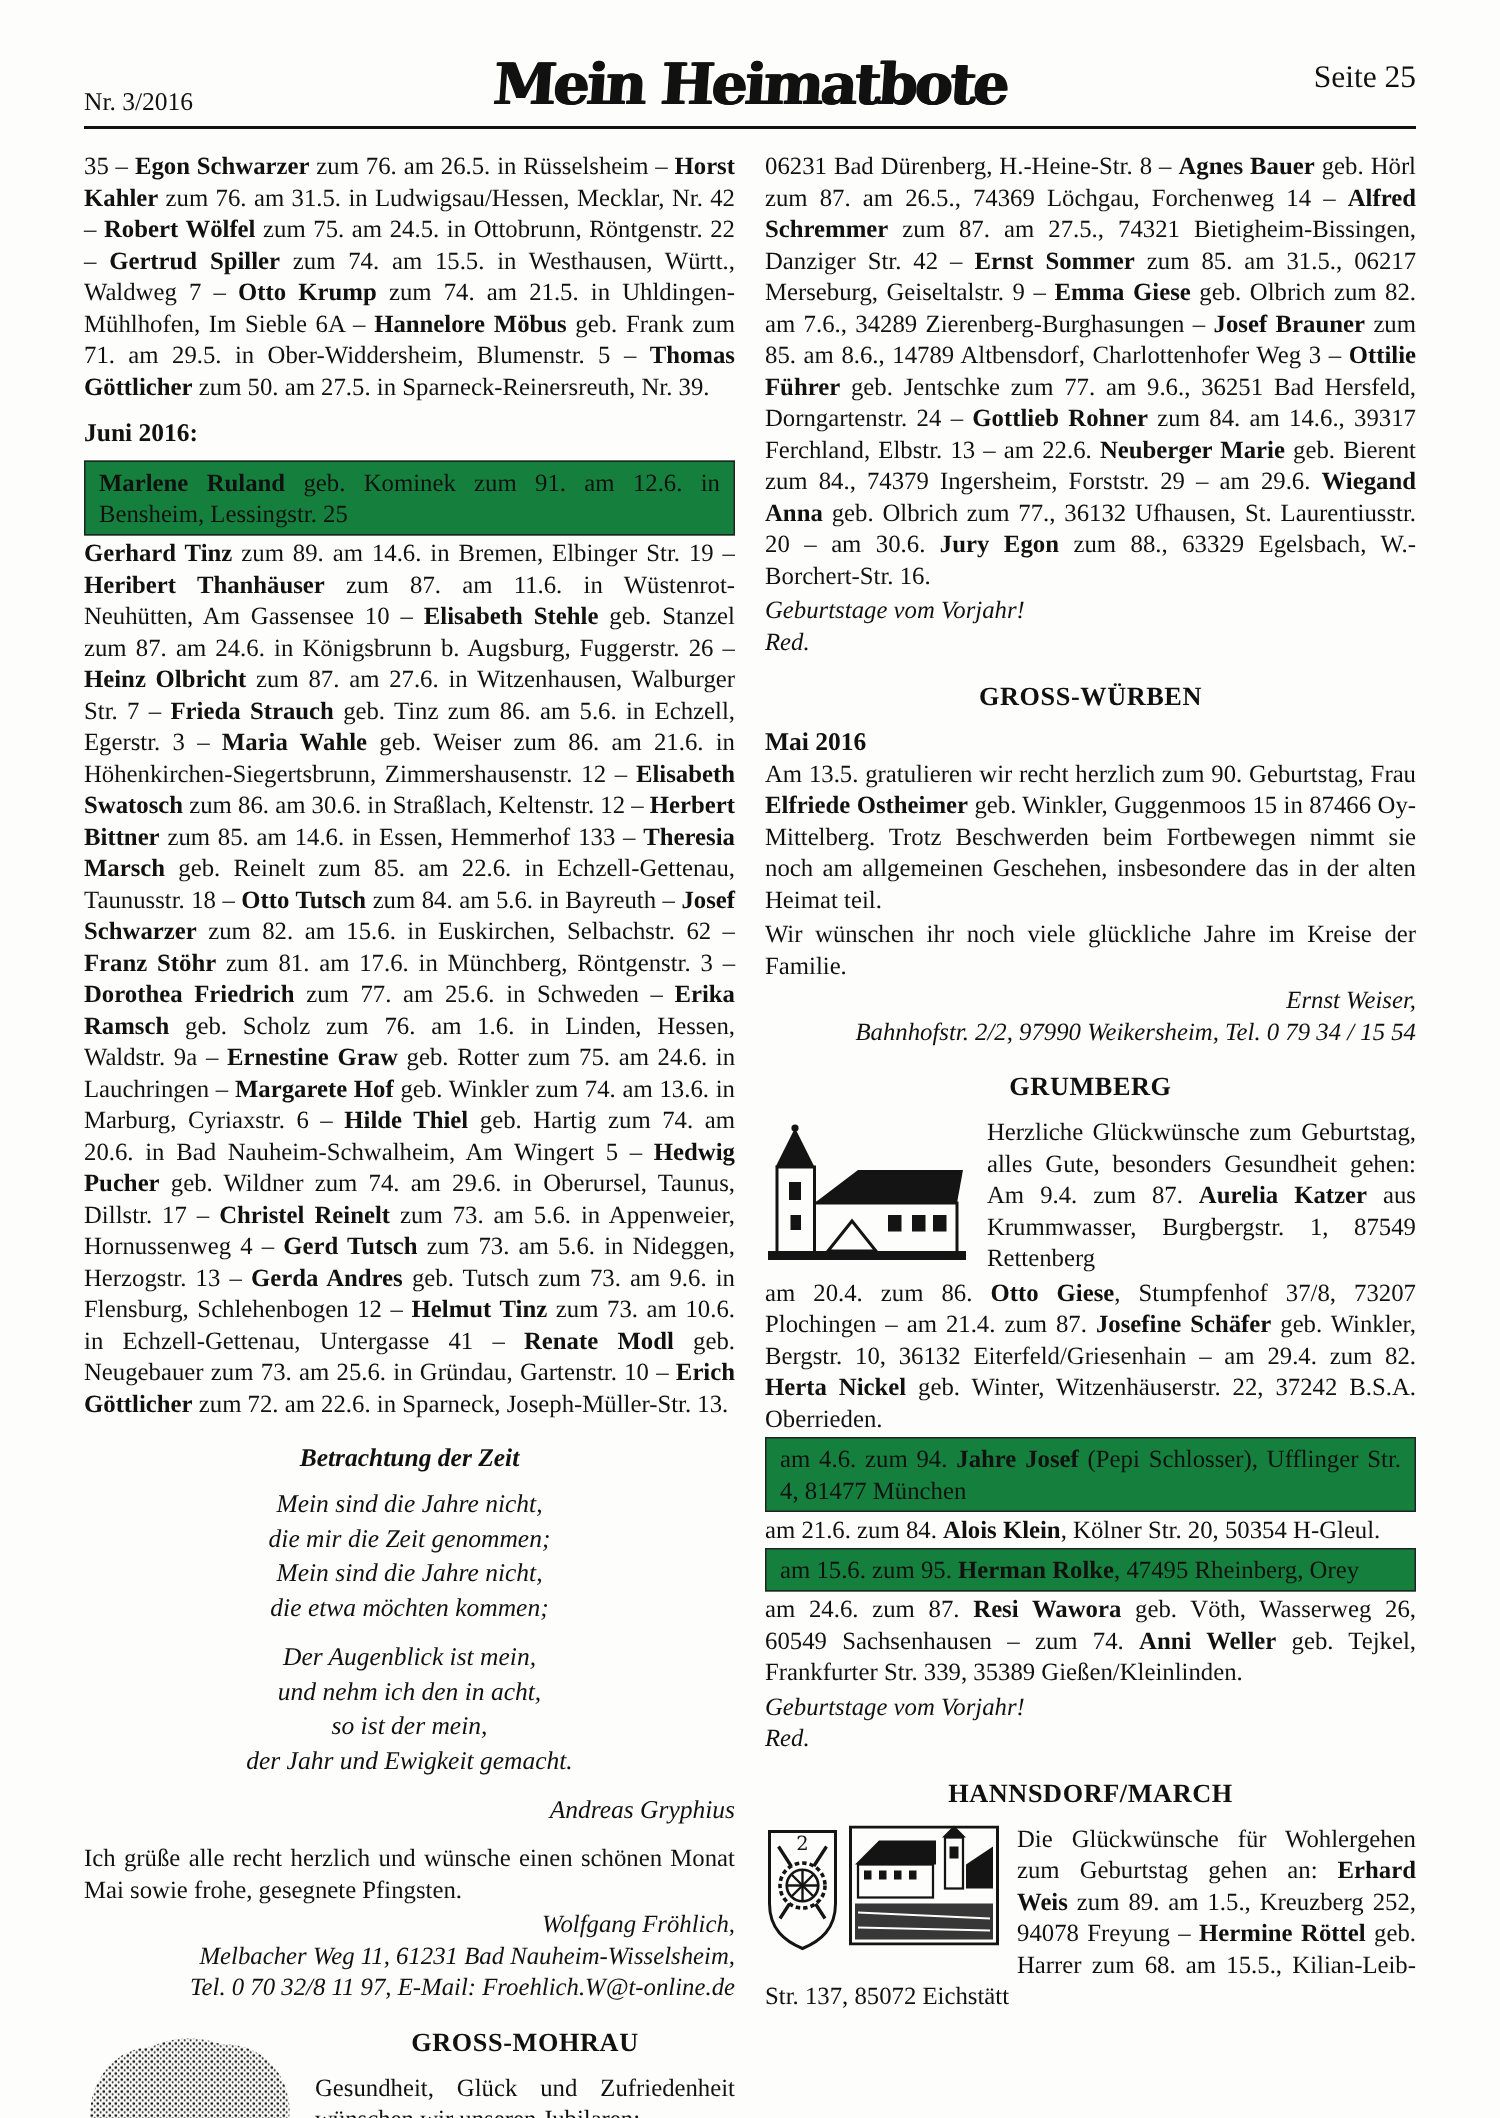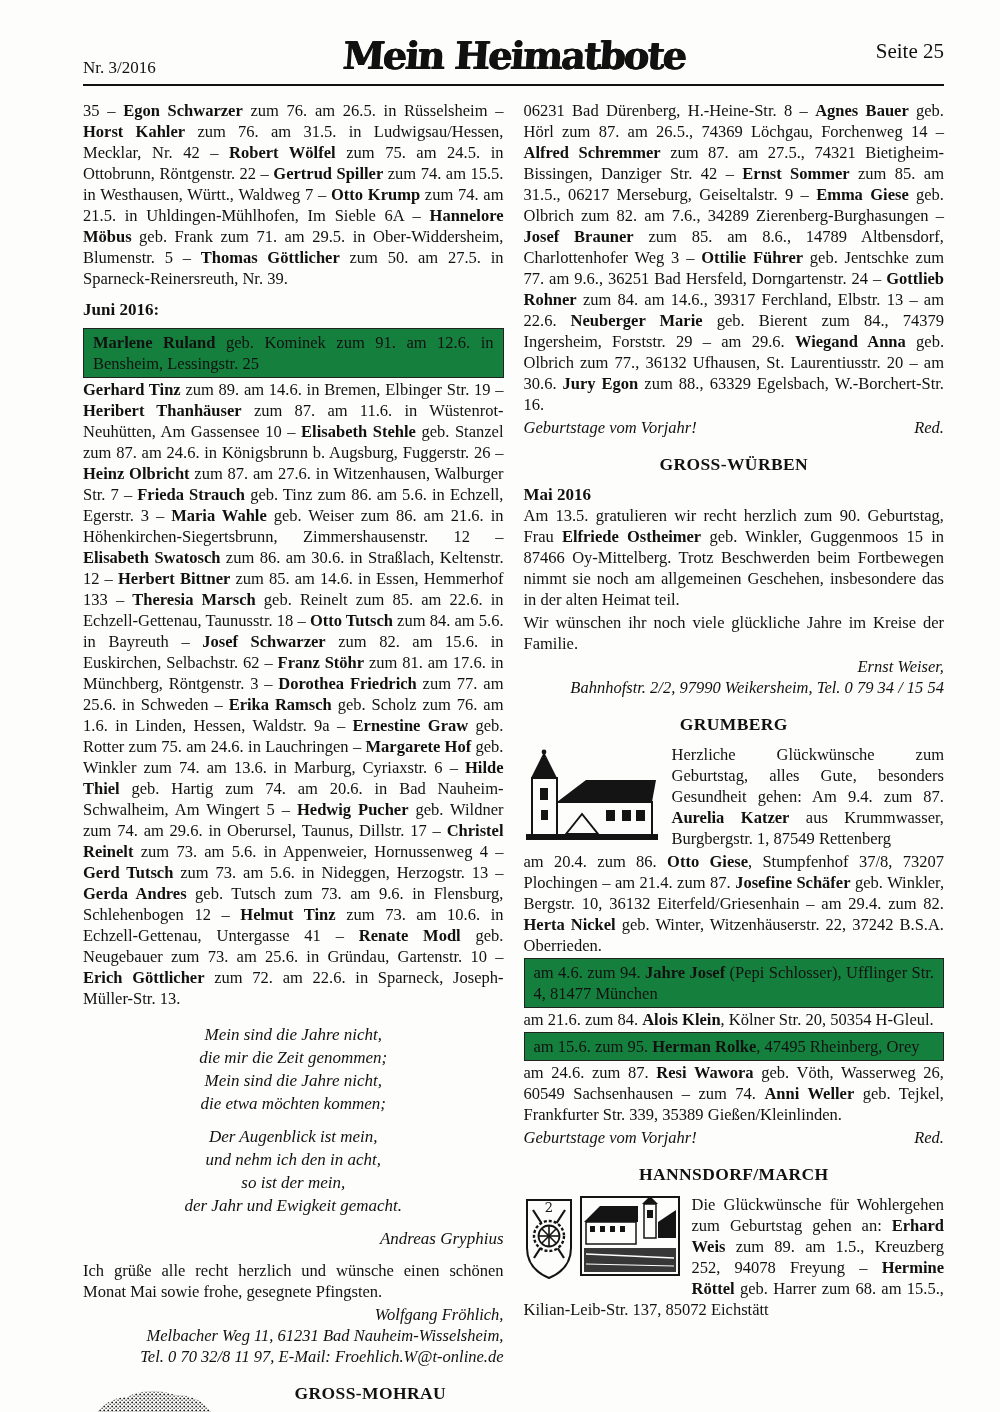--- a/index.html
+++ b/index.html
@@ -1,38 +1,38 @@
 <!DOCTYPE html>
 <html><head>
 <meta charset="utf-8">
 <style>
   * { margin:0; padding:0; box-sizing:border-box; }
   html,body { background:#e8e8e6; }
   .page {
     width:1000px; height:1412px; margin:0 auto; background:#fdfdfb; color:#111;
     font-family:"Liberation Serif", serif; font-size:16.5px; line-height:21px;
-    padding:34px 56px 18px 83px; overflow:hidden; position:relative;
+    padding:34px 56px 18px 56px; overflow:hidden; position:relative;
   }
   
   .masthead { position:relative; height:52px; border-bottom:2.5px solid #111; margin-bottom:14px; }
   .mh-issue { position:absolute; left:0; bottom:6px; font-size:17px; }
   .mh-page  { position:absolute; right:0; bottom:22px; font-size:21px; }
   .mh-logo  { position:absolute; left:50%; top:0; transform:translateX(-50%) skewX(-4deg);
               font-family:"DejaVu Serif", serif; font-weight:bold; font-size:38px; line-height:44px;
               letter-spacing:-2px; white-space:nowrap; text-shadow:0.7px 0 #111, -0.4px 0 #111; }
   
   .cols { display:flex; gap:20px; }
   .col { width:434px; }
   .col p { text-align:justify; }
   p.entry { margin-bottom:2px; }
   b { font-weight:bold; }
   h3.month { font-size:17px; font-weight:bold; margin:10px 0 8px 0; }
   h2.section { font-size:17.5px; font-weight:bold; text-align:center; letter-spacing:0.4px; margin:16px 0 9px 0; }
   .box { border:1.5px solid #222; background:#15803d; padding:3px 9px; margin:1px 0; text-align:justify; }
-  .vorjahr-row { display:flex; justify-content:space-between; font-style:italic; margin:1px 0 2px 0; }
+  .vorjahr-row { display:flex; justify-content:space-between; font-style:italic; margin:1px 0 2px 0;flex-direction:column; }
   .sig-right { text-align:right; font-style:italic; }
   
   .poem { text-align:center; font-style:italic; font-size:17px; line-height:23px; margin:14px 0 10px 0; }
   .poem-title { font-weight:bold; margin-bottom:8px; }
   .poem-stanza { margin-bottom:10px; }
   .poem-author { text-align:right; font-style:italic; margin-top:2px; }
   
   .float-img { float:left; margin:2px 12px 4px 0; }
   .clear { clear:both; }
   
@@ -58,20 +58,21 @@
     <div class="col">
       <p class="entry">35 – <b>Egon Schwarzer</b> zum 76. am 26.5. in Rüsselsheim – <b>Horst Kahler</b> zum 76. am 31.5. in Ludwigsau/Hessen, Mecklar, Nr. 42 – <b>Robert Wölfel</b> zum 75. am 24.5. in Ottobrunn, Röntgenstr. 22 – <b>Gertrud Spiller</b> zum 74. am 15.5. in Westhausen, Württ., Waldweg 7 – <b>Otto Krump</b> zum 74. am 21.5. in Uhldingen-Mühlhofen, Im Sieble 6A – <b>Hannelore Möbus</b> geb. Frank zum 71. am 29.5. in Ober-Widdersheim, Blumenstr. 5 – <b>Thomas Göttlicher</b> zum 50. am 27.5. in Sparneck-Reinersreuth, Nr. 39.</p>
 
       <h3 class="month">Juni 2016:</h3>
 
       <div class="box"><b>Marlene Ruland</b> geb. Kominek zum 91. am 12.6. in Bensheim, Lessingstr. 25</div>
 
       <p class="entry"><b>Gerhard Tinz</b> zum 89. am 14.6. in Bremen, Elbinger Str. 19 – <b>Heribert Thanhäuser</b> zum 87. am 11.6. in Wüstenrot-Neuhütten, Am Gassensee 10 – <b>Elisabeth Stehle</b> geb. Stanzel zum 87. am 24.6. in Königsbrunn b. Augsburg, Fuggerstr. 26 – <b>Heinz Olbricht</b> zum 87. am 27.6. in Witzenhausen, Walburger Str. 7 – <b>Frieda Strauch</b> geb. Tinz zum 86. am 5.6. in Echzell, Egerstr. 3 – <b>Maria Wahle</b> geb. Weiser zum 86. am 21.6. in Höhenkirchen-Siegertsbrunn, Zimmershausenstr. 12 – <b>Elisabeth Swatosch</b> zum 86. am 30.6. in Straßlach, Keltenstr. 12 – <b>Herbert Bittner</b> zum 85. am 14.6. in Essen, Hemmerhof 133 – <b>Theresia Marsch</b> geb. Reinelt zum 85. am 22.6. in Echzell-Gettenau, Taunusstr. 18 – <b>Otto Tutsch</b> zum 84. am 5.6. in Bayreuth – <b>Josef Schwarzer</b> zum 82. am 15.6. in Euskirchen, Selbachstr. 62 – <b>Franz Stöhr</b> zum 81. am 17.6. in Münchberg, Röntgenstr. 3 – <b>Dorothea Friedrich</b> zum 77. am 25.6. in Schweden – <b>Erika Ramsch</b> geb. Scholz zum 76. am 1.6. in Linden, Hessen, Waldstr. 9a – <b>Ernestine Graw</b> geb. Rotter zum 75. am 24.6. in Lauchringen – <b>Margarete Hof</b> geb. Winkler zum 74. am 13.6. in Marburg, Cyriaxstr. 6 – <b>Hilde Thiel</b> geb. Hartig zum 74. am 20.6. in Bad Nauheim-Schwalheim, Am Wingert 5 – <b>Hedwig Pucher</b> geb. Wildner zum 74. am 29.6. in Oberursel, Taunus, Dillstr. 17 – <b>Christel Reinelt</b> zum 73. am 5.6. in Appenweier, Hornussenweg 4 – <b>Gerd Tutsch</b> zum 73. am 5.6. in Nideggen, Herzogstr. 13 – <b>Gerda Andres</b> geb. Tutsch zum 73. am 9.6. in Flensburg, Schlehenbogen 12 – <b>Helmut Tinz</b> zum 73. am 10.6. in Echzell-Gettenau, Untergasse 41 – <b>Renate Modl</b> geb. Neugebauer zum 73. am 25.6. in Gründau, Gartenstr. 10 – <b>Erich Göttlicher</b> zum 72. am 22.6. in Sparneck, Joseph-Müller-Str. 13.</p>
 
       <div class="poem">
+        <div class="poem-title">Betrachtung der Zeit</div>
         <div class="poem-stanza">
           <div>Mein sind die Jahre nicht,</div>
           <div>die mir die Zeit genommen;</div>
           <div>Mein sind die Jahre nicht,</div>
           <div>die etwa möchten kommen;</div>
         </div>
         <div class="poem-stanza">
           <div>Der Augenblick ist mein,</div>
           <div>und nehm ich den in acht,</div>
           <div>so ist der mein,</div>

